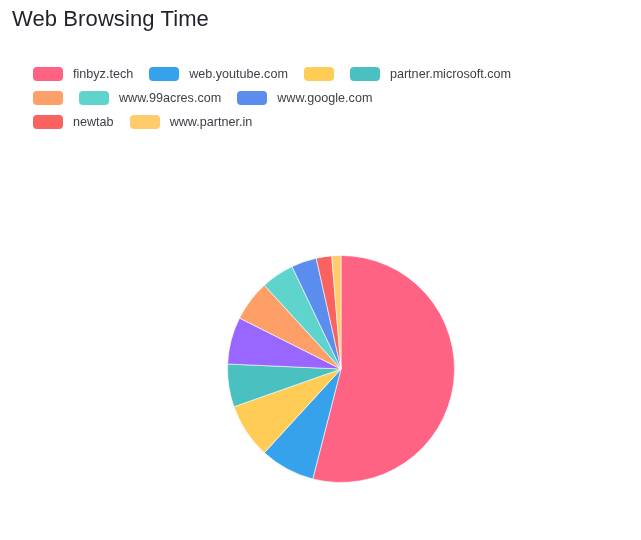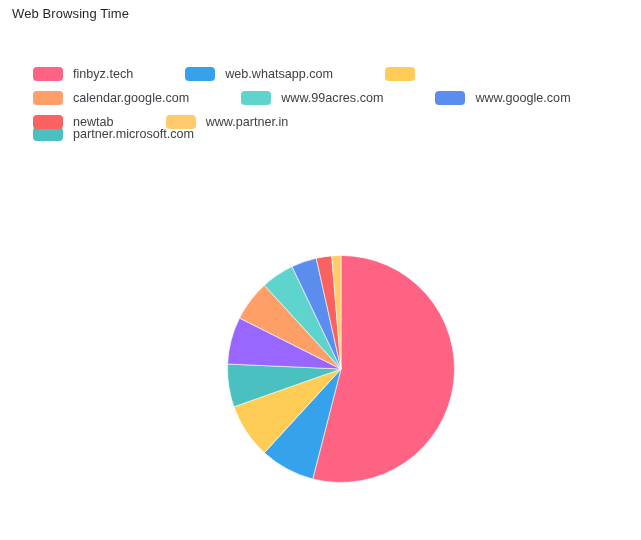--- a/index.html
+++ b/index.html
@@ -22,41 +22,40 @@
     top: 0;
     width: 641px;
     height: 540px;
     background: #ffffff;
   }
 
   #chart-title {
     position: absolute;
     left: 12px;
     top: 6px;
-    font-size: 13px;
+    font-size: 22px;
     font-weight: 400;
     color: #1f2228;
     letter-spacing: 0.1px;
     white-space: nowrap;
     text-align: center;
   }
 
   #legend {
     position: absolute;
     left: 33px;
     top: 62px;
     width: 595px;
   }
 
   .legend-row {
     display: flex;
     flex-wrap: wrap;
     align-items: center;
     height: 24px;
-    gap: 36px;
   }
 
   .legend-item {
     display: flex;
     align-items: center;
     margin-right: 16px;
     height: 24px;
     white-space: nowrap;
   }
 
@@ -103,34 +102,33 @@
   <div id="chart-title">Web Browsing Time</div>
 
   <div id="legend">
       <div class="legend-row">
         <div class="legend-item">
           <span class="legend-swatch" style="background: rgb(255, 99, 132);"></span>
           <span class="legend-label">finbyz.tech</span>
         </div>
         <div class="legend-item">
           <span class="legend-swatch" style="background: rgb(54, 162, 235);"></span>
-          <span class="legend-label">web.whatsapp.com</span>
+          <span class="legend-label">web.youtube.com</span>
         </div>
         <div class="legend-item">
           <span class="legend-swatch" style="background: rgb(255, 205, 86);"></span>
         </div>
         <div class="legend-item">
           <span class="legend-swatch" style="background: rgb(75, 192, 192);"></span>
           <span class="legend-label">partner.microsoft.com</span>
         </div>
       </div>
       <div class="legend-row">
         <div class="legend-item">
           <span class="legend-swatch" style="background: rgb(255, 159, 104);"></span>
-          <span class="legend-label">calendar.google.com</span>
         </div>
         <div class="legend-item">
           <span class="legend-swatch" style="background: rgb(95, 212, 205);"></span>
           <span class="legend-label">www.99acres.com</span>
         </div>
         <div class="legend-item">
           <span class="legend-swatch" style="background: rgb(91, 141, 239);"></span>
           <span class="legend-label">www.google.com</span>
         </div>
       </div>

